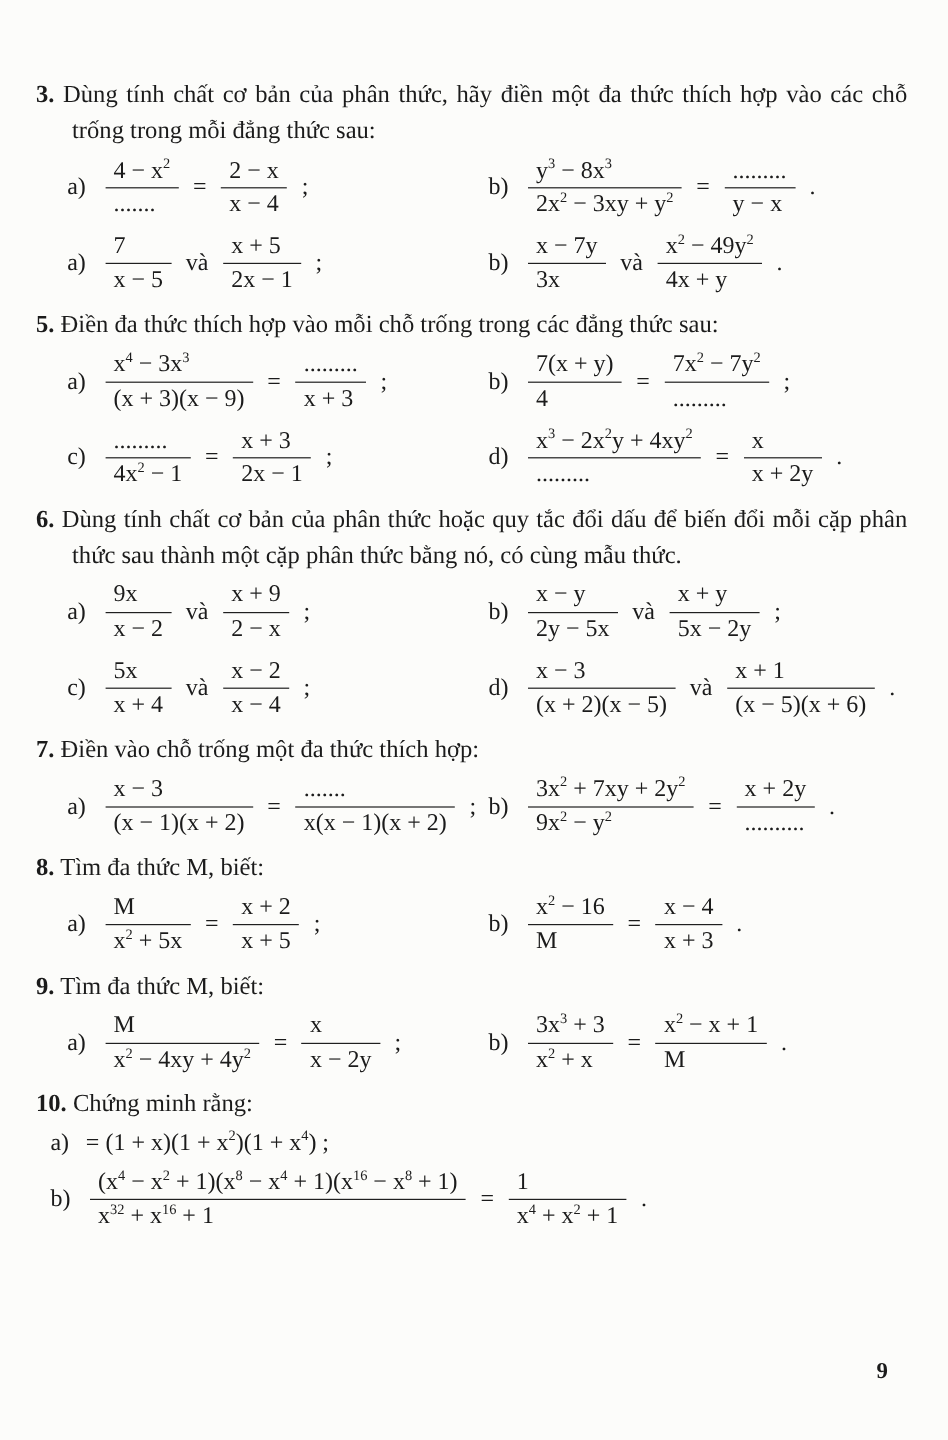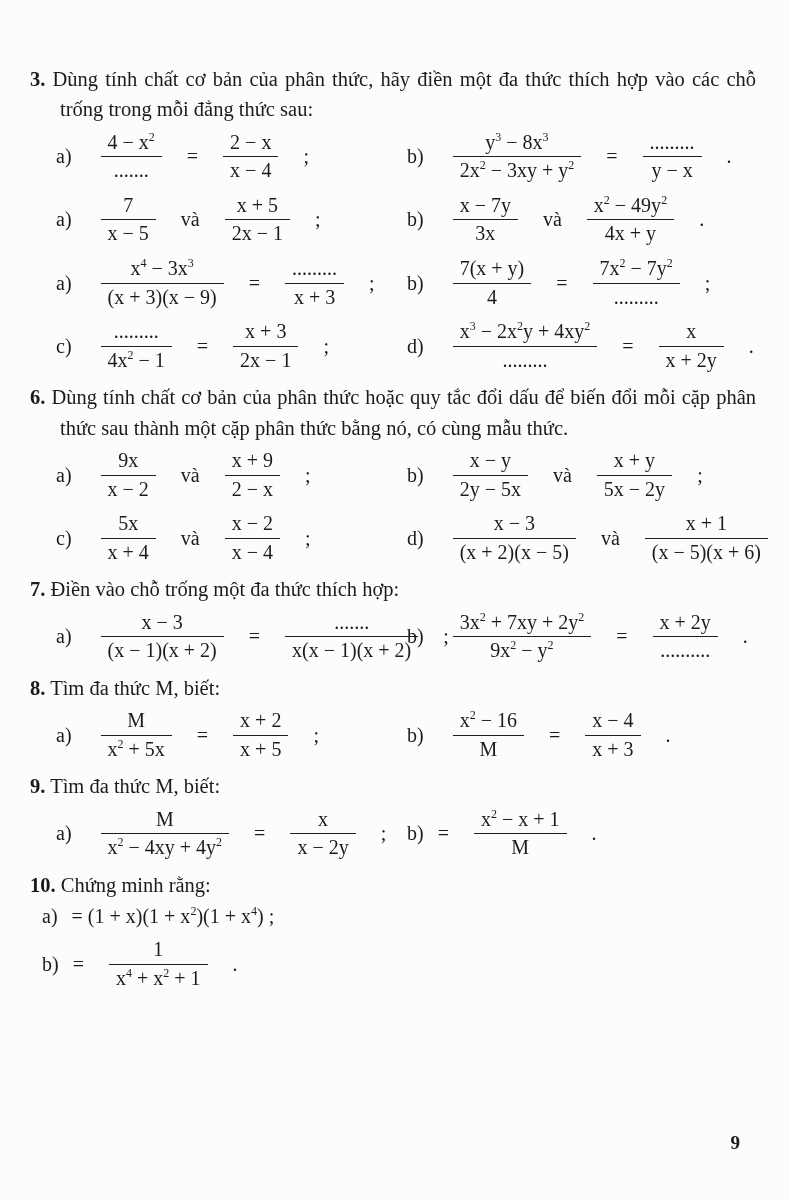--- a/index.html
+++ b/index.html
@@ -36,23 +36,23 @@
     align-items:center;
     padding-left:26px;
     font-size:20px;
     white-space:nowrap;
   }
   .row .item:nth-child(2){padding-left:14px;}
   .row.single .item{padding-left:12px;}
   .lbl{margin-right:9px;}
   .frac{
     display:inline-block;
-    text-align:center;
+    text-align:left;
     vertical-align:middle;
-    margin:0 20px;
+    margin:0 7px;
     line-height:1.18;
   }
   .frac .top{display:block;padding:1px 7px 2px;}
   .frac .bot{display:block;border-top:1.7px solid #1f1f1f;padding:2px 7px 1px;}
   .op{margin:0 5px;}
   sup{font-size:0.6em;line-height:0;}
   .page-number{
     position:absolute;
     right:50px;
     bottom:46px;
@@ -120,20 +120,21 @@
             <span class="op">và</span>
             <span class="frac">
               <span class="top">x<sup>2</sup> − 49y<sup>2</sup></span>
               <span class="bot">4x + y</span>
             </span>
             <span class="op">.</span>
           </div>
         </div>
       </div>
       <div class="problem">
+        <div class="stmt"><span class="pnum">5.</span> Điền đa thức thích hợp vào mỗi chỗ trống trong các đẳng thức sau:</div>
         <div class="row">
           <div class="item">
             <span class="lbl">a)</span>
             <span class="frac">
               <span class="top">x<sup>4</sup> − 3x<sup>3</sup></span>
               <span class="bot">(x + 3)(x − 9)</span>
             </span>
             <span class="op">=</span>
             <span class="frac">
               <span class="top">.........</span>
@@ -316,40 +317,48 @@
             </span>
             <span class="op">=</span>
             <span class="frac">
               <span class="top">x</span>
               <span class="bot">x − 2y</span>
             </span>
             <span class="op">;</span>
           </div>
           <div class="item">
             <span class="lbl">b)</span>
+            <span class="frac">
+              <span class="top">3x<sup>3</sup> + 3</span>
+              <span class="bot">x<sup>2</sup> + x</span>
+            </span>
             <span class="op">=</span>
             <span class="frac">
               <span class="top">x<sup>2</sup> − x + 1</span>
               <span class="bot">M</span>
             </span>
             <span class="op">.</span>
           </div>
         </div>
       </div>
       <div class="problem">
         <div class="stmt"><span class="pnum">10.</span> Chứng minh rằng:</div>
         <div class="row single">
           <div class="item">
             <span class="lbl">a)</span>
             <span class="op">= (1 + x)(1 + x<sup>2</sup>)(1 + x<sup>4</sup>) ;</span>
           </div>
         </div>
         <div class="row single">
           <div class="item">
             <span class="lbl">b)</span>
+            <span class="frac">
+              <span class="top">(x<sup>4</sup> − x<sup>2</sup> + 1)(x<sup>8</sup> − x<sup>4</sup> + 1)(x<sup>16</sup> − x<sup>8</sup> + 1)</span>
+              <span class="bot">x<sup>32</sup> + x<sup>16</sup> + 1</span>
+            </span>
             <span class="op">=</span>
             <span class="frac">
               <span class="top">1</span>
               <span class="bot">x<sup>4</sup> + x<sup>2</sup> + 1</span>
             </span>
             <span class="op">.</span>
           </div>
         </div>
       </div>
     </div>

